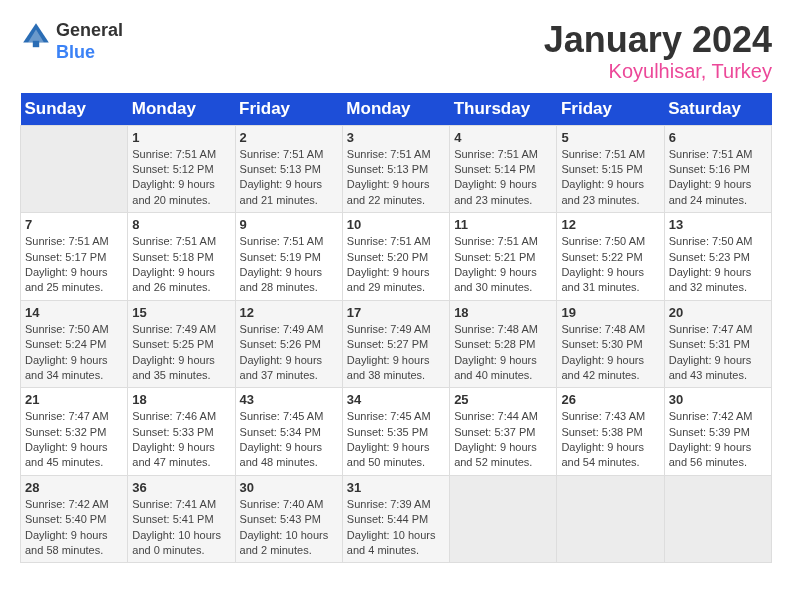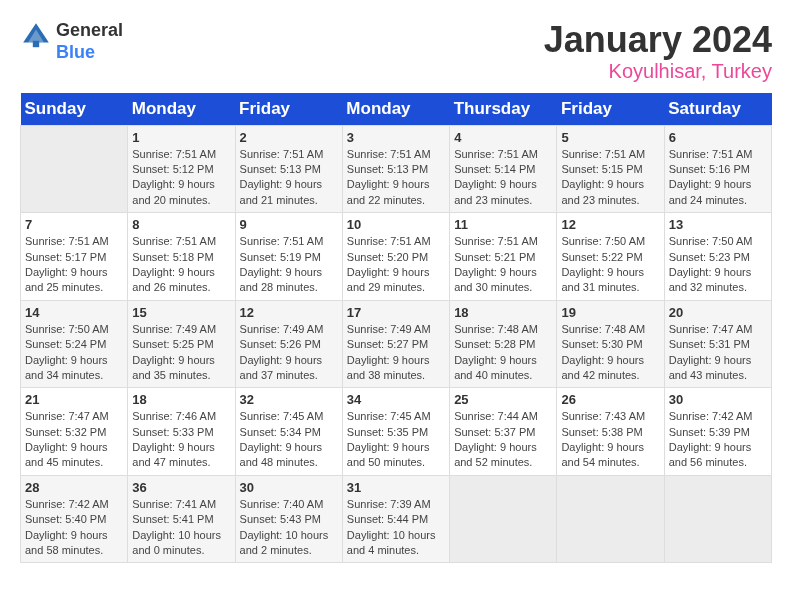--- a/index.html
+++ b/index.html
@@ -217,21 +217,21 @@
       <tr class="row-even">
         <td>
           <span class="day-num">21</span>
           <div class="day-info">Sunrise: 7:47 AM<br>Sunset: 5:32 PM<br>Daylight: 9 hours<br>and 45 minutes.</div>
         </td>
         <td>
           <span class="day-num">18</span>
           <div class="day-info">Sunrise: 7:46 AM<br>Sunset: 5:33 PM<br>Daylight: 9 hours<br>and 47 minutes.</div>
         </td>
         <td>
-          <span class="day-num">32</span>
+          <span class="day-num">43</span>
           <div class="day-info">Sunrise: 7:45 AM<br>Sunset: 5:34 PM<br>Daylight: 9 hours<br>and 48 minutes.</div>
         </td>
         <td>
           <span class="day-num">34</span>
           <div class="day-info">Sunrise: 7:45 AM<br>Sunset: 5:35 PM<br>Daylight: 9 hours<br>and 50 minutes.</div>
         </td>
         <td>
           <span class="day-num">25</span>
           <div class="day-info">Sunrise: 7:44 AM<br>Sunset: 5:37 PM<br>Daylight: 9 hours<br>and 52 minutes.</div>
         </td>

